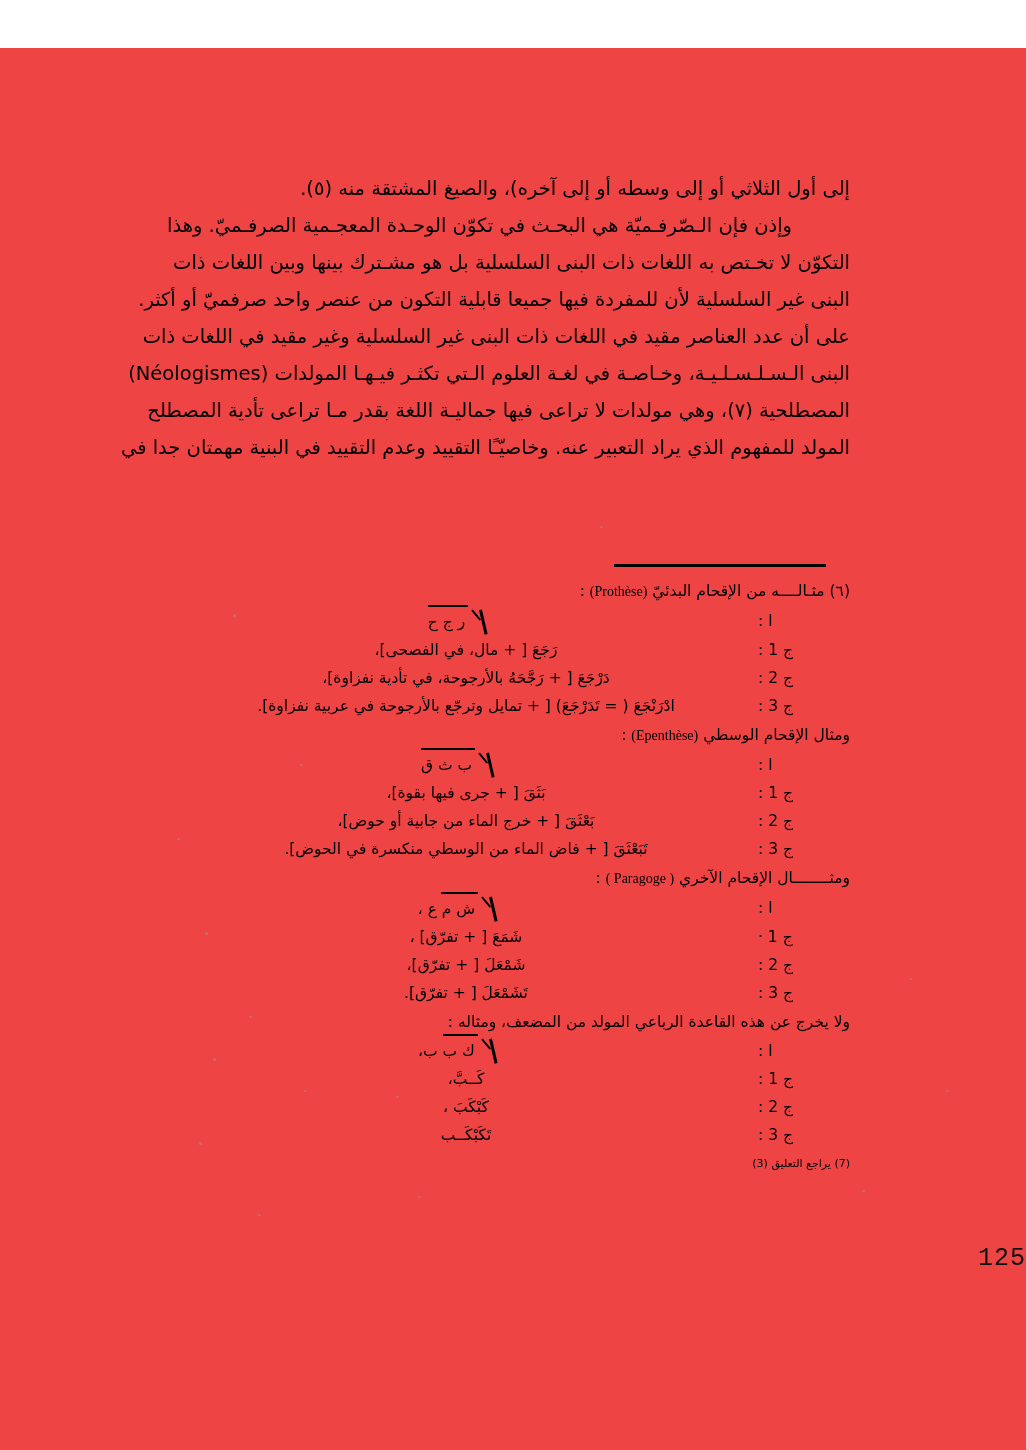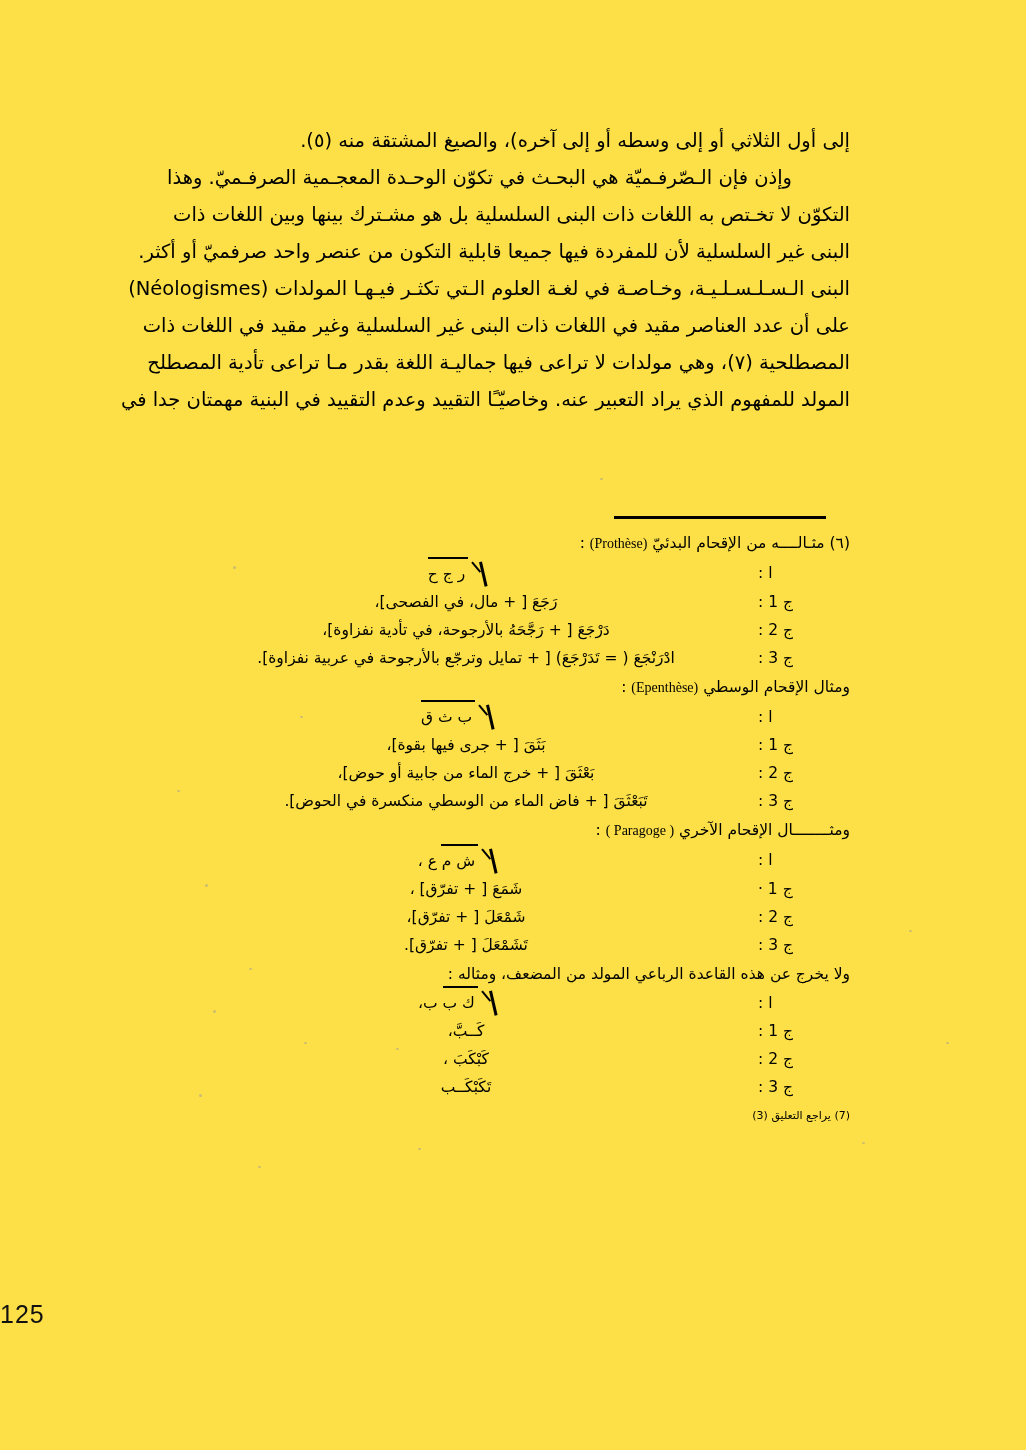--- a/index.html
+++ b/index.html
@@ -13,21 +13,22 @@
     height: 1450px;
     position: relative;
     font-family: "DejaVu Sans", "Liberation Sans", sans-serif;
     color: #000000;
     overflow: hidden;
   }
 
   .page {
     position: absolute;
     inset: 0;
-    background: #fde047;
+    background: #ef4444;
+    margin-top: 48px;
   }
 
   
   .body-block {
     position: absolute;
     top: 122px;
     right: 176px;
     left: 176px;
     direction: rtl;
     text-align: justify;
@@ -171,25 +172,25 @@
     font-size: 11px;
     line-height: 30px;
     text-align: right;
     direction: rtl;
     white-space: nowrap;
   }
 
   
   .page-number {
     position: absolute;
-    top: 1300px;
+    top: 1196px;
     left: 0;
     right: 0;
-    text-align: left;
-    font-family: Liberation Sans, sans-serif;
+    text-align: right;
+    font-family: Liberation Mono, monospace;
     font-size: 25px;
     letter-spacing: 1px;
     color: #111;
   }
 
   
   .speck {
     position: absolute;
     background: #9a9a9a;
     border-radius: 50%;
@@ -199,22 +200,22 @@
 </head>
 <body>
 
 <div class="page">
 
   <div class="body-block">
     <div class="body-line closing">إلى أول الثلاثي أو إلى وسطه أو إلى آخره)، والصيغ المشتقة منه (٥).</div>
     <div class="body-line para-start">وإذن فإن الـصّرفـميّة هي البحـث في تكوّن الوحـدة المعجـمية الصرفـميّ. وهذا</div>
     <div class="body-line">التكوّن لا تخـتص به اللغات ذات البنى السلسلية بل هو مشـترك بينها وبين اللغات ذات</div>
     <div class="body-line">البنى غير السلسلية لأن للمفردة فيها جميعا قابلية التكون من عنصر واحد صرفميّ أو أكثر.</div>
+    <div class="body-line">على أن عدد العناصر مقيد في اللغات ذات البنى غير السلسلية وغير مقيد في اللغات ذات</div>
     <div class="body-line">البنى الـسـلـسـلـيـة، وخـاصـة في لغـة العلوم الـتي تكثـر فيـهـا المولدات (Néologismes)</div>
-    <div class="body-line">على أن عدد العناصر مقيد في اللغات ذات البنى غير السلسلية وغير مقيد في اللغات ذات</div>
     <div class="body-line">المصطلحية (٧)، وهي مولدات لا تراعى فيها جماليـة اللغة بقدر مـا تراعى تأدية المصطلح</div>
     <div class="body-line">المولد للمفهوم الذي يراد التعبير عنه. وخاصيّـًا التقييد وعدم التقييد في البنية مهمتان جدا في</div>
   </div>
 
   <div class="fn-rule"></div>
 
   <div class="footnotes">
 
     <div class="fn-head">
       <span>(٦) مثـالــــه من الإقحام البدئيّ</span>

